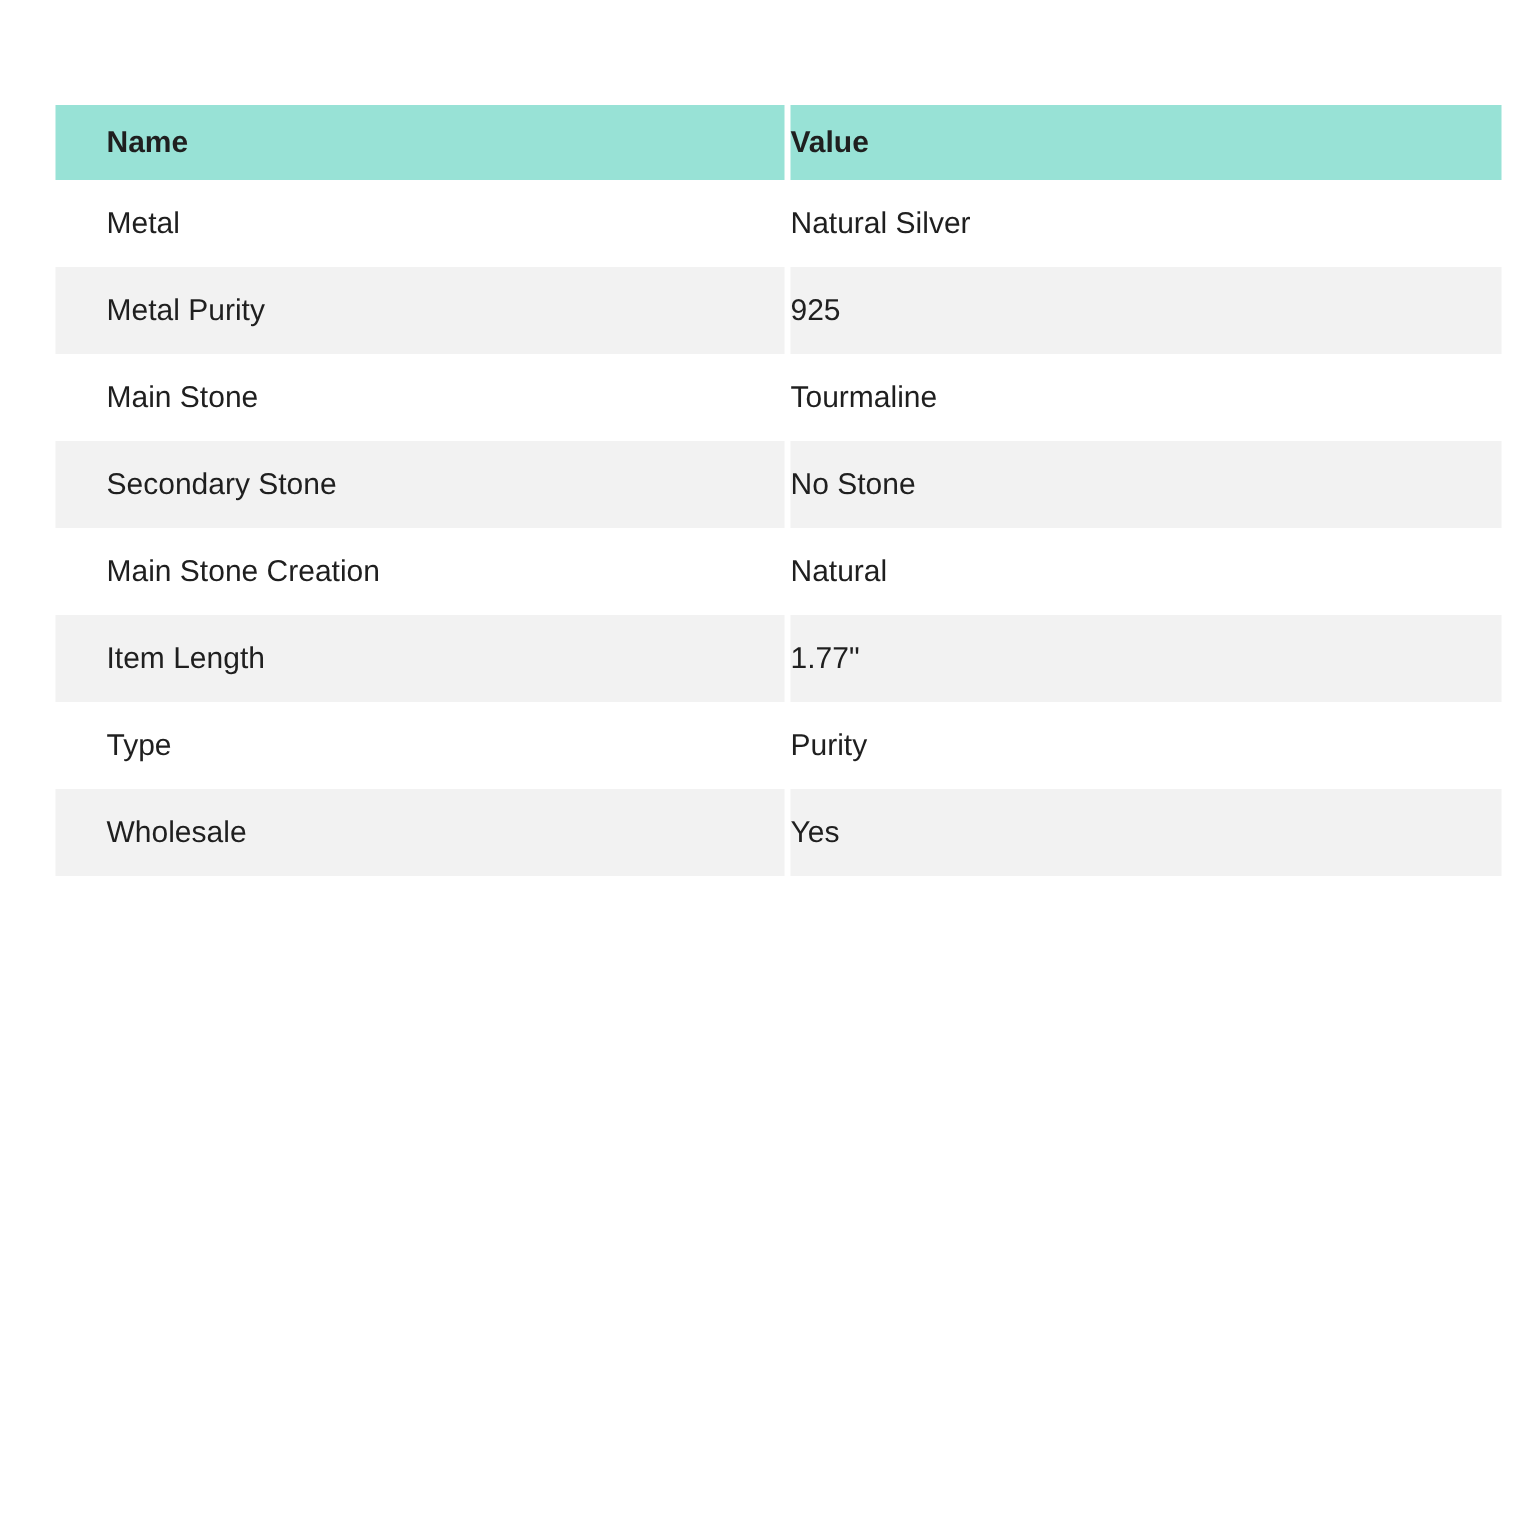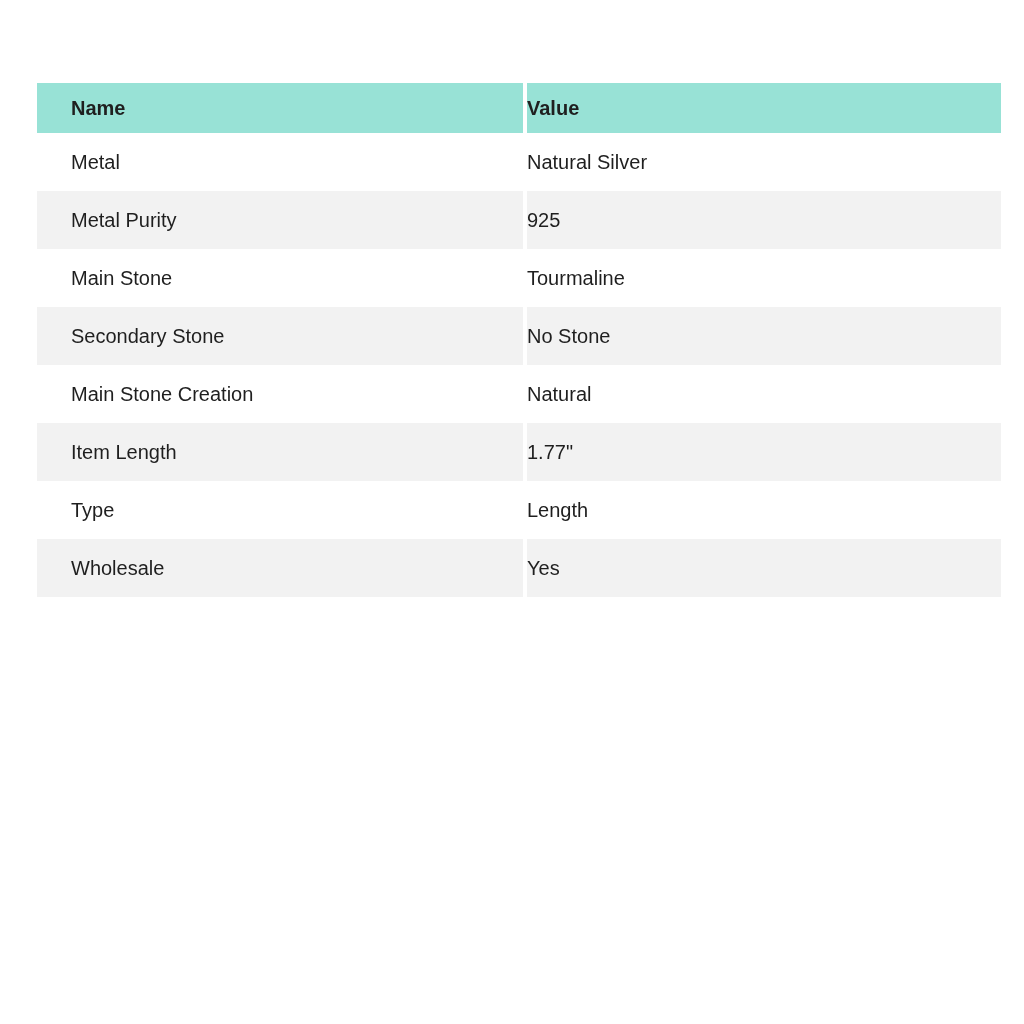--- a/index.html
+++ b/index.html
@@ -12,21 +12,21 @@
     width:1024px;height:1024px;
     background:#ffffff;
     font-family:"Liberation Sans", sans-serif;
     color:var(--text);
     position:relative;
     overflow:hidden;
   }
   .attr-table{
     position:absolute;
     left:37px;
-    top:83px;
+    top:70px;
     width:964px;
   }
   .row{
     display:flex;
     column-gap:4px;
   }
   .cell{
     display:flex;
     align-items:center;
     box-sizing:border-box;
@@ -90,20 +90,20 @@
       <div class="cell value">Natural</div>
     </div>
 
     <div class="row body-row striped">
       <div class="cell name">Item Length</div>
       <div class="cell value">1.77"</div>
     </div>
 
     <div class="row body-row">
       <div class="cell name">Type</div>
-      <div class="cell value">Length</div>
+      <div class="cell value">Purity</div>
     </div>
 
     <div class="row body-row striped">
       <div class="cell name">Wholesale</div>
       <div class="cell value">Yes</div>
     </div>
   </div>
 
 </body></html>

